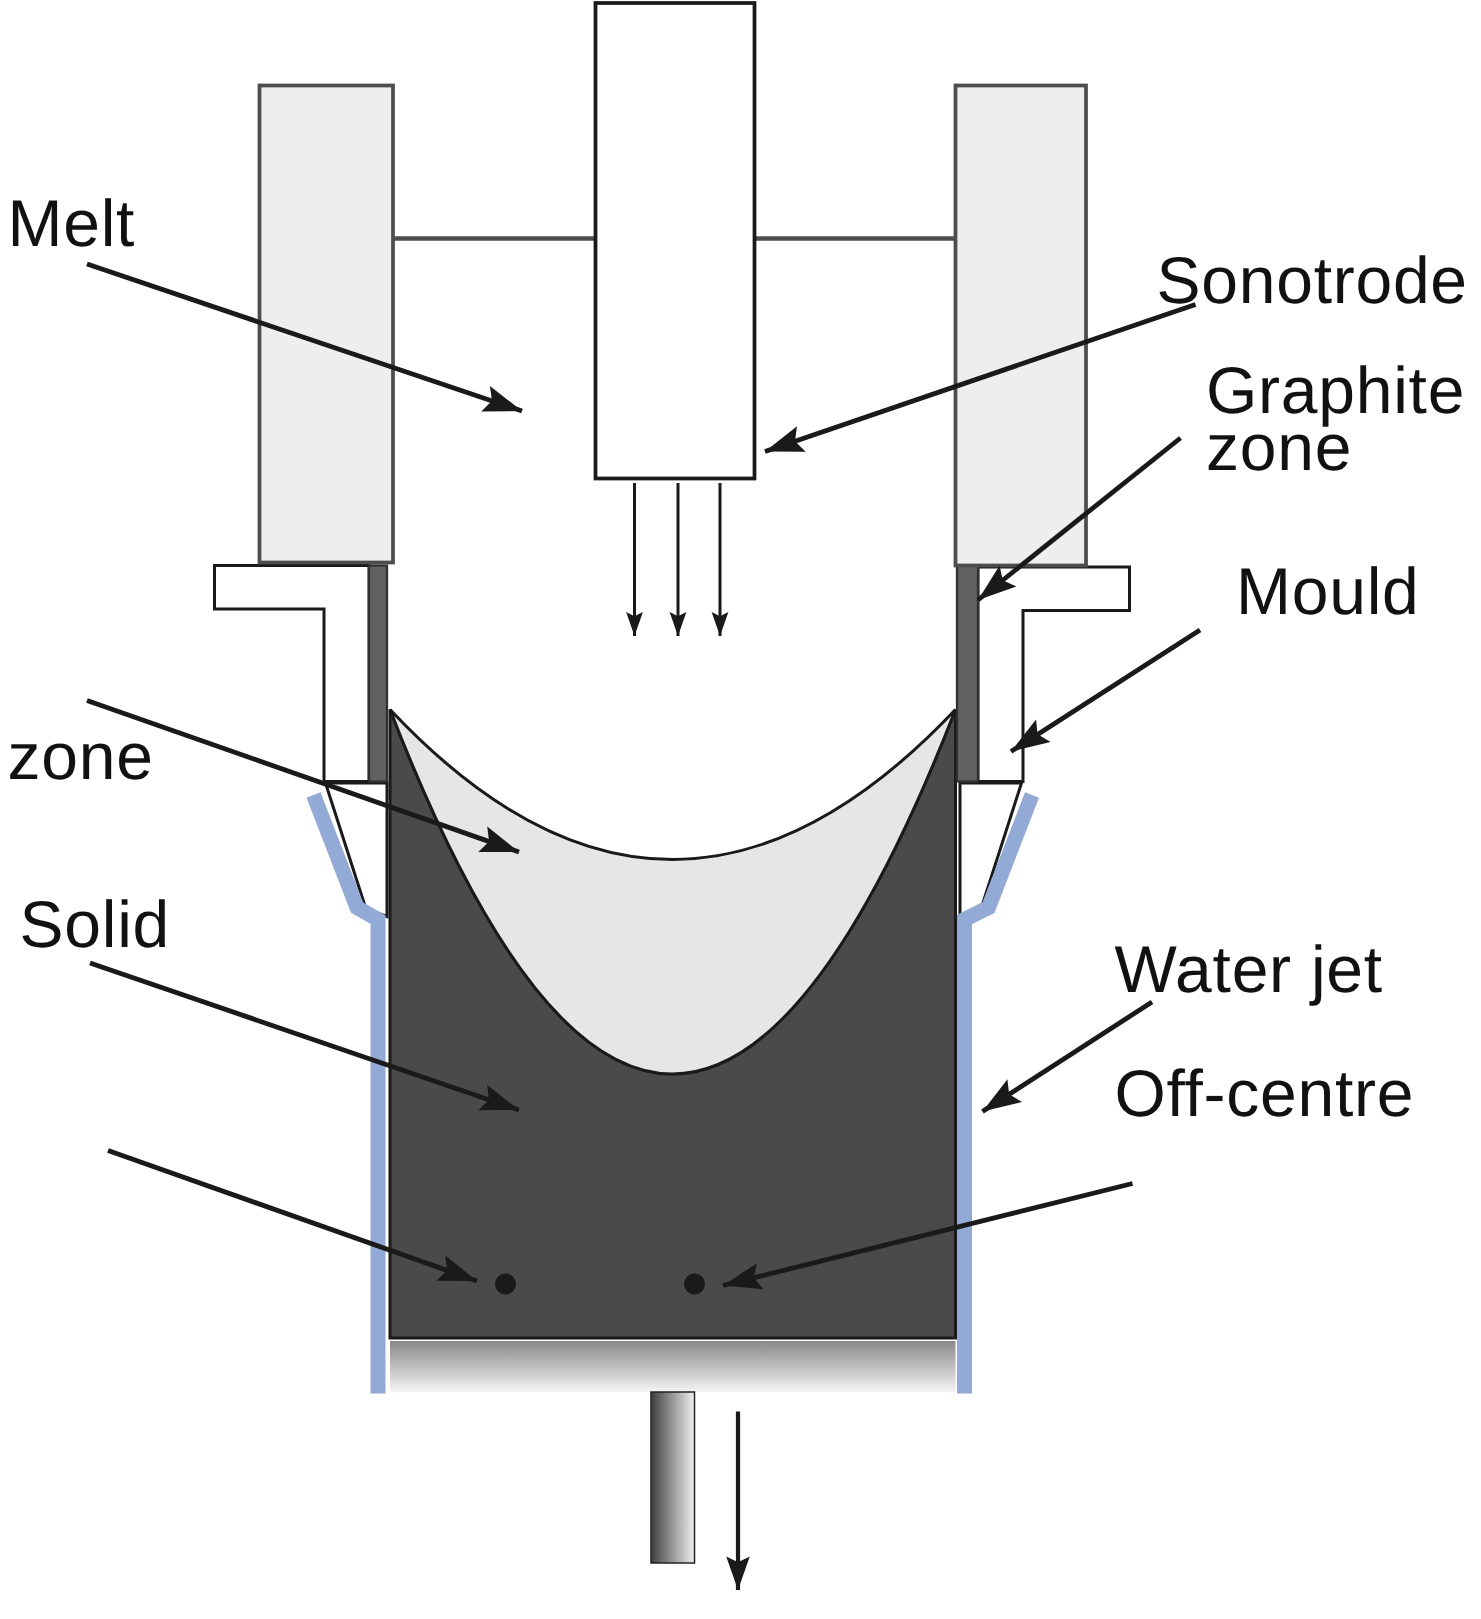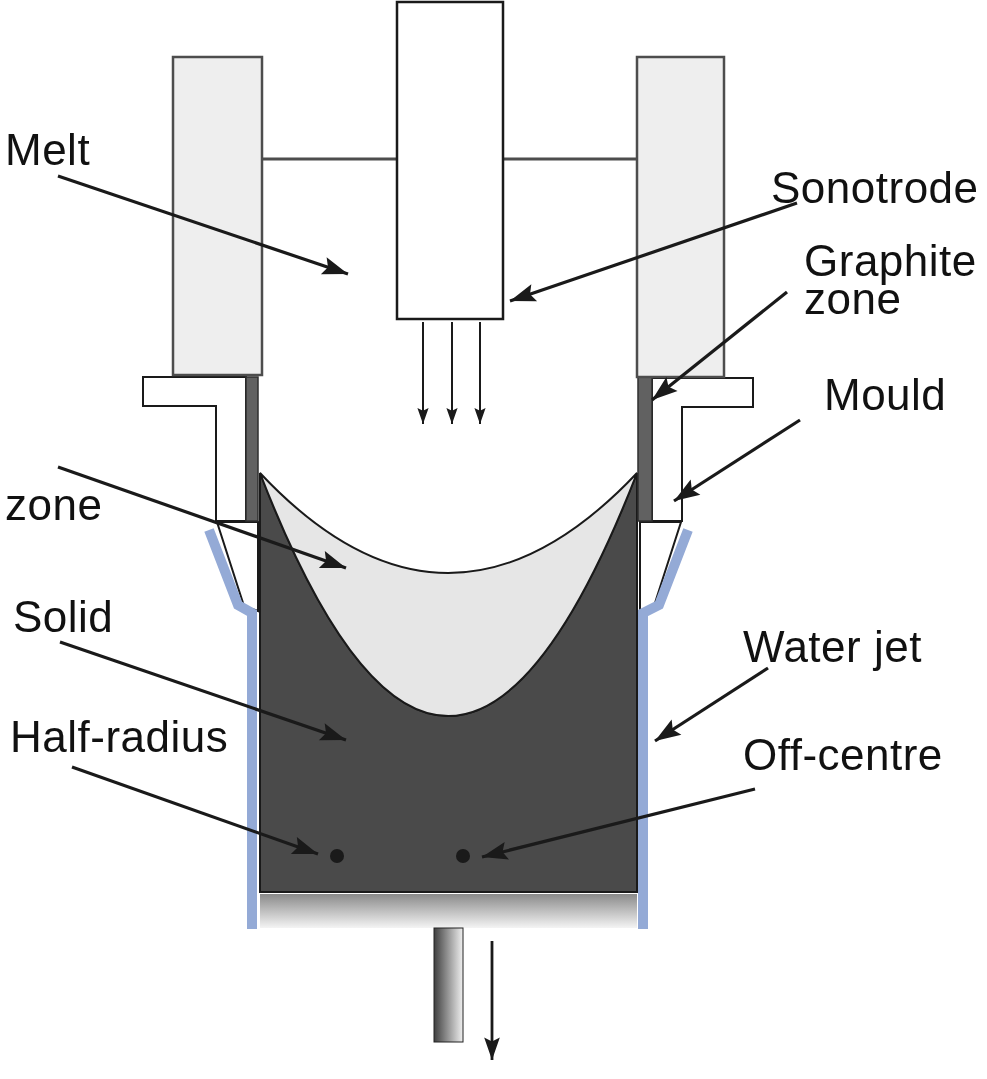--- a/index.html
+++ b/index.html
@@ -105,15 +105,14 @@
   <div class="lbl" style="left:5px;   top:128px;">Melt</div>
   <div class="lbl" style="left:771px; top:166px;">Sonotrode</div>
   <div class="lbl" style="left:792px; top:242px;margin-left:12px;">
     <span class="ln">Graphite</span>
     <span class="ln">zone</span>
   </div>
   <div class="lbl" style="left:824px; top:373px;">Mould</div>
   <div class="lbl" style="left:5px;   top:483px;">zone</div>
   <div class="lbl" style="left:743px; top:625px;">Water jet</div>
   <div class="lbl" style="left:13px;  top:595px;">Solid</div>
-  <div class="lbl" style="left:10px;  top:715px;">Half-radius</div>
-  <div class="lbl" style="left:743px; top:733px;">Off-centre</div>
+  <div class="lbl" style="left:743px; top:708px;">Off-centre</div>
 </div>
 
 </body></html>

